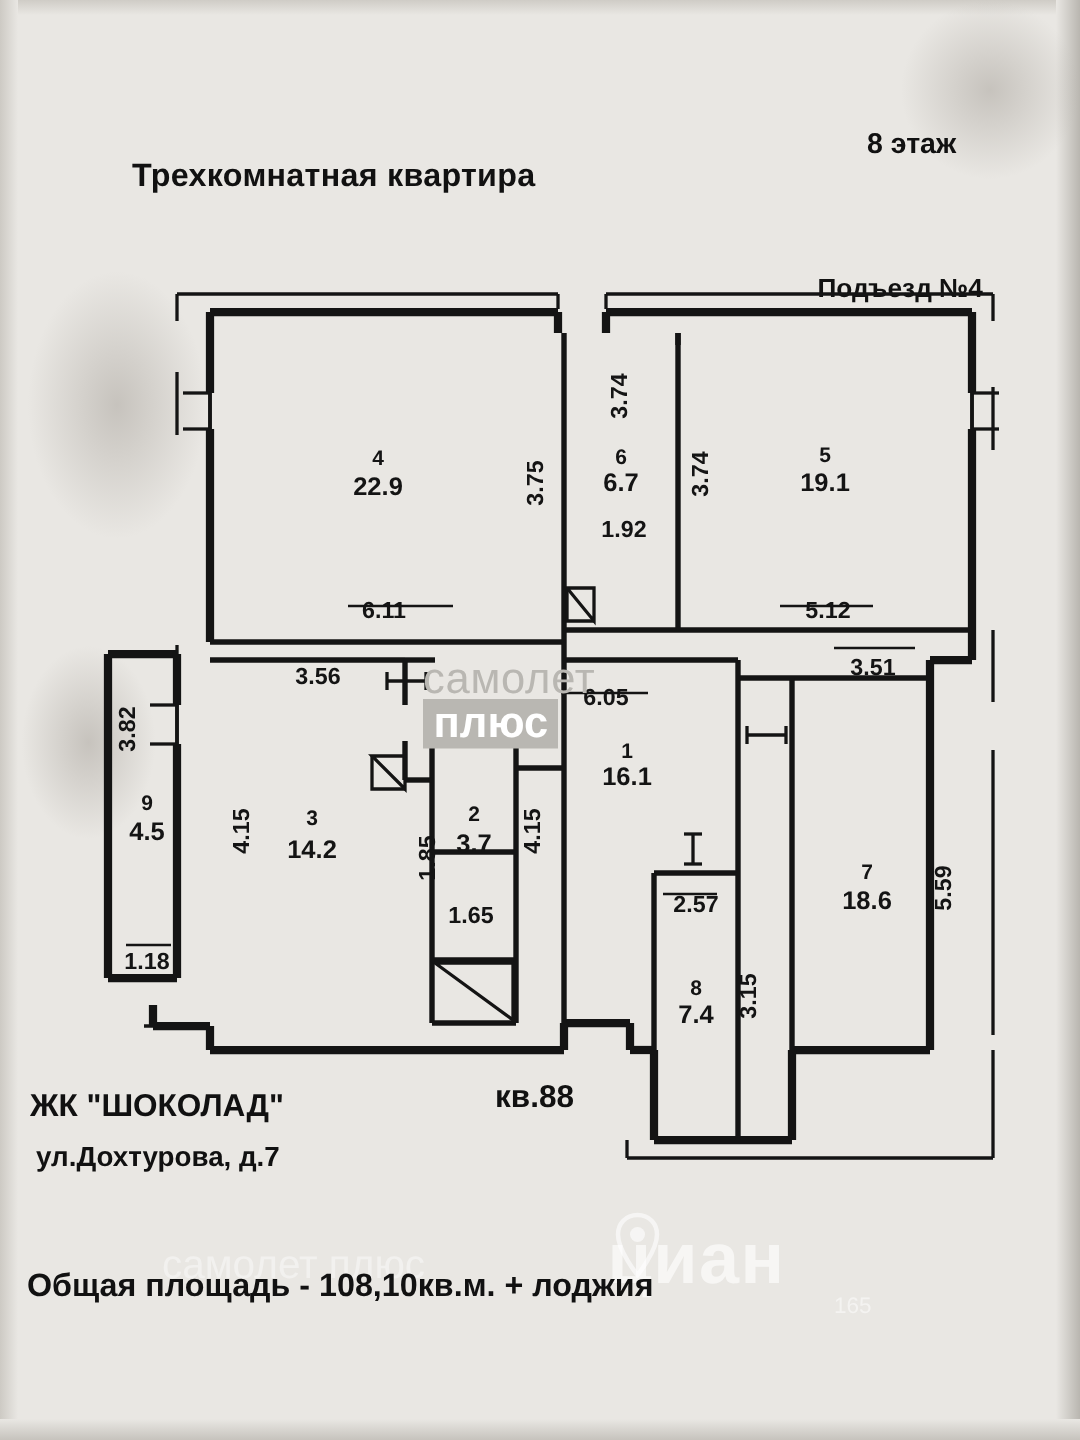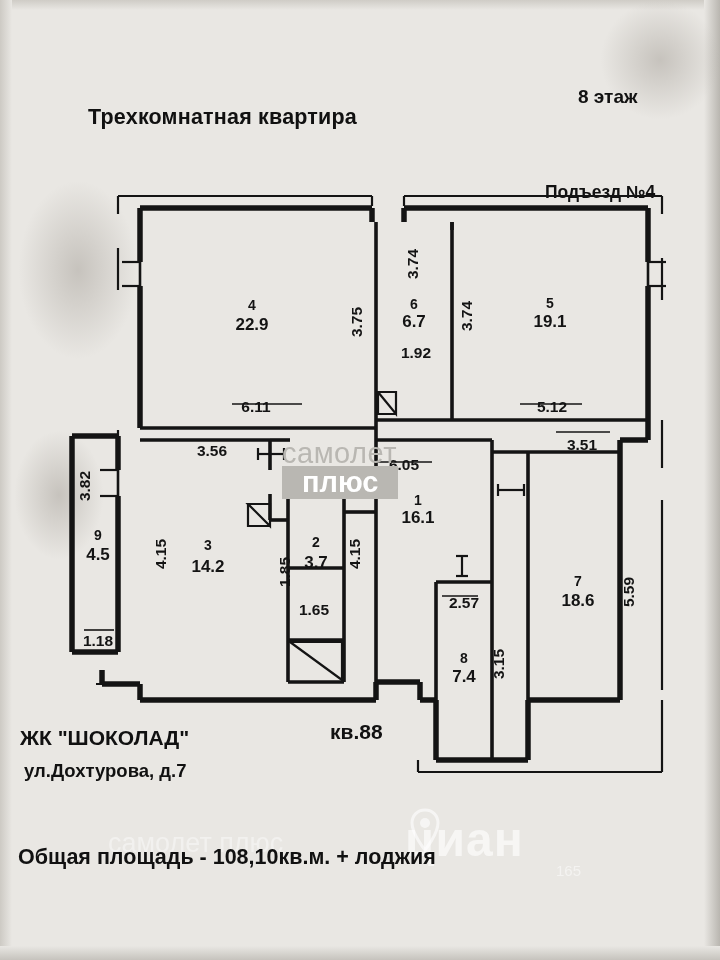--- a/index.html
+++ b/index.html
@@ -105,21 +105,21 @@
     font-weight: normal;
     letter-spacing: 0.5px;
   }
   .wm-samolet .wm-bot {
     margin-top: -4px;
     font-size: 29px;
     color: #ffffff;
     font-weight: bold;
     background: #b9b7b2;
     display: inline-block;
-    padding: 0 20px;
+    padding: 0 7px;
   }
   .wm-cian {
     position: absolute;
     left: 405px; top: 812px;
     font-size: 48px;
     color: rgba(255,255,255,0.62);
     font-weight: bold;
     letter-spacing: 1px;
     pointer-events: none;
   }

